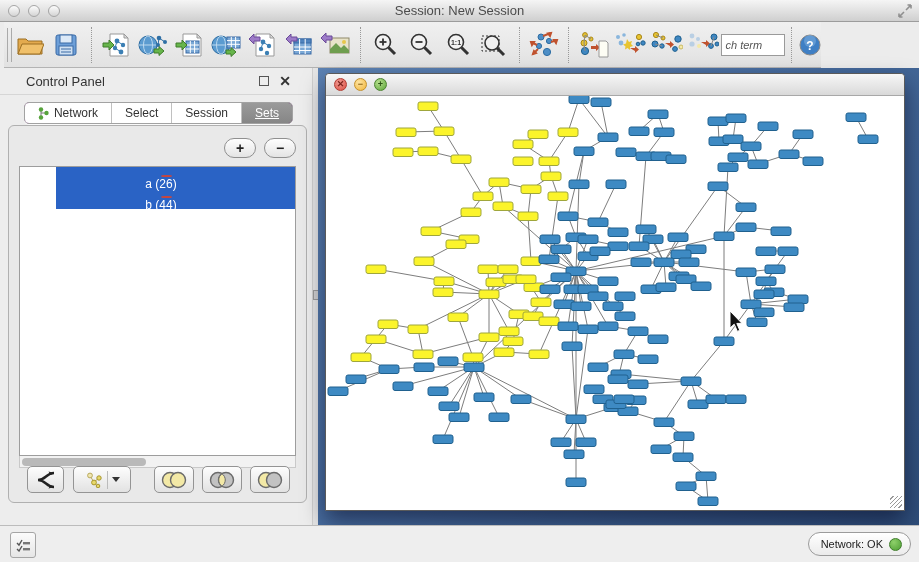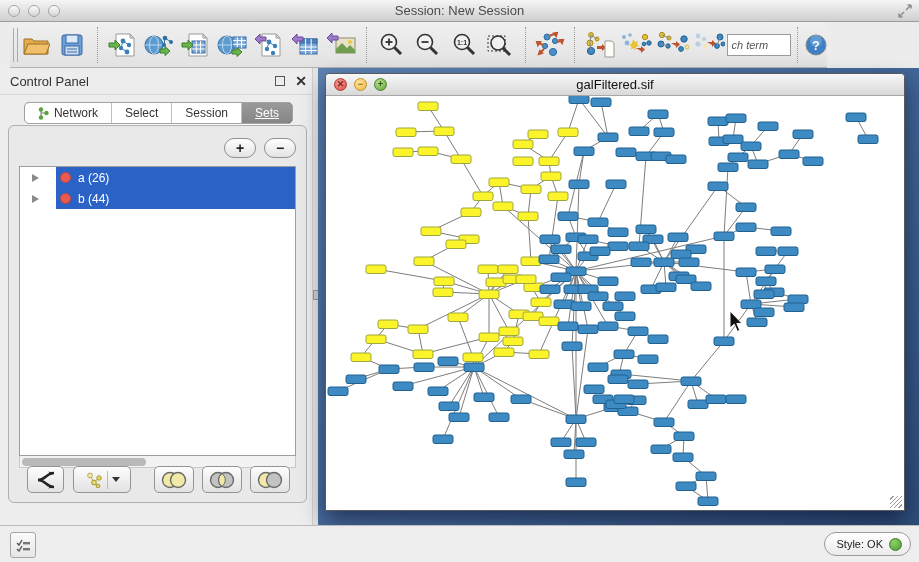--- a/index.html
+++ b/index.html
@@ -10,36 +10,36 @@
   .titlebar { position:absolute; top:0; left:0; width:919px; height:22px;
     background:linear-gradient(#f5f5f5,#cfcfcf); border-bottom:1px solid #9c9c9c;
     display:flex; align-items:center; }
   .traffic { display:flex; gap:8px; margin-left:8px; }
   .tl-circle { width:12px; height:12px; border-radius:50%;
     background:linear-gradient(#fdfdfd,#d4d4d4); border:1px solid #a5a5a5; }
   .wtitle { position:absolute; left:0; right:0; text-align:center; font-size:13px; color:#4c4c4c; }
   .expand-btn { position:absolute; right:6px; top:3px; width:16px; height:16px; }
 
   
-  .toolbar { position:absolute; top:22px; left:10px; width:817px; height:46px;
+  .toolbar { position:absolute; top:22px; left:4px; width:817px; height:46px;
     background:linear-gradient(#f0f0f0,#e2e2e2); border-bottom:1px solid #b3b3b3;
     display:flex; align-items:center; }
   .grip { width:5px; height:34px; margin-left:3px; border-left:1px solid #aaa; border-right:1px solid #aaa; }
   .tb-sep { width:1px; height:36px; border-left:1px dotted #999; margin:0 6px; }
   .tb-btn { width:42px; height:38px; display:flex; align-items:center; justify-content:center;
     border-radius:4px; cursor:default; }
   .tb-btn svg { display:block; }
   .search-box { width:64px; height:22px; border:1px solid #9a9a9a; background:#fff;
     font-style:italic; color:#555; font-size:11px; padding:0 3px; font-family:"Liberation Sans",sans-serif; }
   .help-btn { width:26px; height:38px; display:flex; align-items:center; justify-content:center; }
 
   
   .left-panel { position:absolute; top:68px; left:0; width:318px; height:457px;
     background:#ededed; border-right:1px solid #b8b8b8; }
-  .cp-header { height:27px; display:flex; align-items:center; padding:0 10px;
+  .cp-header { height:27px; display:flex; align-items:center; padding:0 26px;
     border-bottom:1px solid #d6d6d6; }
   .cp-title { font-size:13px; color:#333; }
   .cp-header .spacer { flex:1; }
   .cp-float { width:10px; height:10px; border:1.5px solid #555; margin-right:10px; }
   .cp-close { font-size:14px; color:#333; font-weight:bold; line-height:10px; }
   .tabbar { display:flex; justify-content:center; margin-top:7px; }
   .seg { display:flex; border:1px solid #a2a2a2; border-radius:5px; overflow:hidden;
     background:#701a75; height:22px; box-shadow:0 1px 0 rgba(255,255,255,.7); }
   .seg-item { display:flex; align-items:center; padding:0 13px; font-size:12px; color:#333;
     border-right:1px solid #c0c0c0; background:#fff; }
@@ -48,21 +48,21 @@
   .seg-item .net-ico { margin-right:5px; }
 
   .cp-body { position:absolute; top:57px; left:8px; right:10px; height:378px;
     background:#e9e9e9; border:1px solid #b0b0b0; border-radius:6px; }
   .pm-row { position:absolute; top:12px; right:10px; display:flex; gap:8px; }
   .pm-btn { width:32px; height:20px; border:1px solid #8f8f8f; border-radius:10px;
     background:linear-gradient(#fefefe,#e4e4e4); font-size:14px; font-weight:bold; color:#222;
     display:flex; align-items:center; justify-content:center; line-height:1; }
   .set-list { position:absolute; top:40px; left:10px; right:10px; height:290px;
     background:#fff; border:1px solid #9d9d9d; overflow:hidden; }
-  .set-row { height:21px; display:flex; align-items:center; position:relative; }
+  .set-row { height:21px; display:flex; align-items:center; position:relative;flex-direction:column; }
   .set-row .gutter { width:14px; display:flex; justify-content:center; align-items:center; margin-left:8px; }
   .tri { width:0; height:0; border-left:7px solid #8a8a8a; border-top:4.5px solid transparent; border-bottom:4.5px solid transparent; }
   .row-sel { position:absolute; left:36px; right:0; top:0; bottom:0; background:#2a63c5; z-index:0; }
   .set-row .dot { width:11px; height:11px; border-radius:50%; background:#e75a50; border:1px solid #c8453c;
     margin-left:18px; z-index:1; }
   .set-row .lbl { color:#fff; z-index:1; margin-left:7px; font-size:12px; }
   .hscroll { position:absolute; left:10px; right:10px; top:330px; height:12px; background:#f2f2f2;
     border:1px solid #c9c9c9; border-top:none; }
   .hthumb { position:absolute; left:2px; top:1.5px; width:45%; height:8px; background:#b9b9b9; border-radius:4px; }
   .cp-tools { position:absolute; bottom:9px; left:18px; right:16px; display:flex; align-items:center; }
@@ -504,21 +504,20 @@
 </div>
 
 <div class="desktop">
   <div class="net-window">
     <div class="nw-titlebar">
       <div class="nw-lights">
         <div class="light light-close">✕</div>
         <div class="light light-min">−</div>
         <div class="light light-max">+</div>
       </div>
-      <div class="nw-title">galFiltered.sif</div>
     </div>
     <div class="nw-canvas">
       <svg id="graph-svg" width="578" height="414" viewBox="0 0 578 414">
           <line x1="102" y1="10" x2="118" y2="35" stroke="#7d7d7d" stroke-width="1"></line>
           <line x1="80" y1="36" x2="118" y2="35" stroke="#7d7d7d" stroke-width="1"></line>
           <line x1="118" y1="35" x2="135" y2="63" stroke="#7d7d7d" stroke-width="1"></line>
           <line x1="77" y1="56" x2="102" y2="55" stroke="#7d7d7d" stroke-width="1"></line>
           <line x1="102" y1="55" x2="135" y2="63" stroke="#7d7d7d" stroke-width="1"></line>
           <line x1="135" y1="63" x2="157" y2="100" stroke="#7d7d7d" stroke-width="1"></line>
           <line x1="173" y1="86" x2="157" y2="100" stroke="#7d7d7d" stroke-width="1"></line>
@@ -905,16 +904,16 @@
 <div class="statusbar">
   <div class="task-btn">
     <svg width="15" height="13" viewBox="0 0 15 13">
       <path d="M1 4 L3 6 L6 1" fill="none" stroke="#555" stroke-width="1.4"></path>
       <rect x="7" y="3" width="7" height="2.4" fill="#777"></rect>
       <path d="M1 10 L3 12 L6 7" fill="none" stroke="#555" stroke-width="1.4"></path>
       <rect x="7" y="9" width="7" height="2.4" fill="#777"></rect>
       </svg>
   </div>
   <div class="mem-btn">
-    <span>Style: OK</span>
+    <span>Network: OK</span>
     <span class="mem-dot"></span>
   </div>
 </div>
 
 </body></html>

